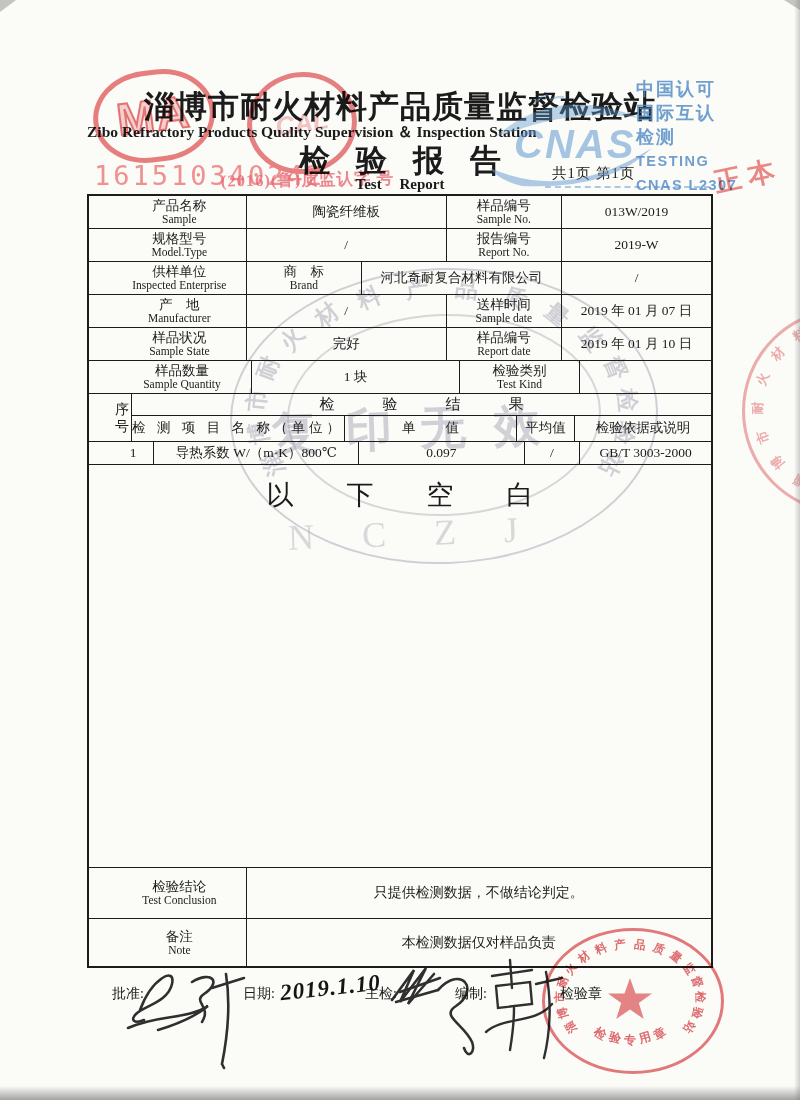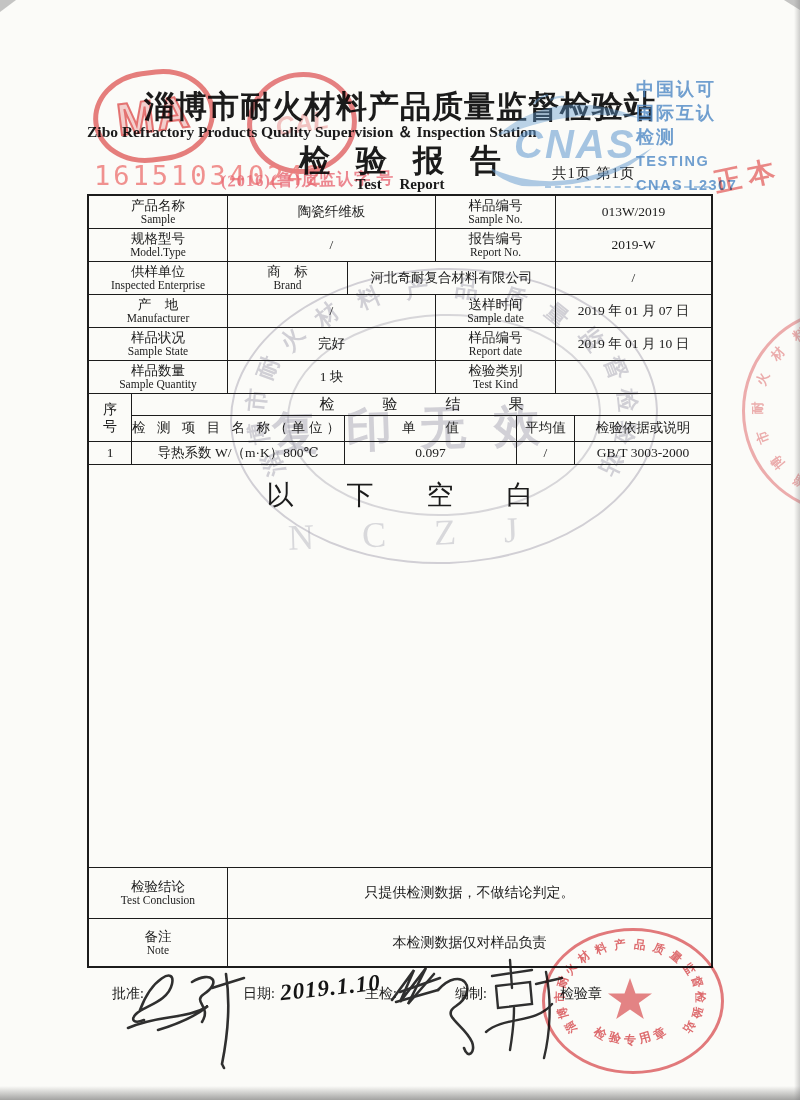--- a/index.html
+++ b/index.html
@@ -7,21 +7,21 @@
        background:#fbfbf8;font-family:"Liberation Serif","DejaVu Serif",serif;color:#1b1b1b;}
   .abs{position:absolute;}
   
   .station-cn{left:87px;top:86px;width:626px;font-size:31px;font-weight:700;letter-spacing:1px;text-align:center;}
   .station-en{left:87px;top:122px;width:626px;font-size:15.5px;font-weight:700;}
   .title-cn{left:87px;top:140px;width:626px;font-size:31px;font-weight:700;letter-spacing:26px;text-indent:26px;text-align:center;}
   .title-en{left:87px;top:176px;width:626px;font-size:15px;font-weight:700;word-spacing:14px;text-align:center;}
   .page-count{left:552px;top:164px;font-size:14.5px;letter-spacing:1px;}
   
   .tbl{left:87px;top:194px;width:626px;border:2px solid #1c1c1c;box-sizing:border-box;background:transparent;}
-  .row{display:flex;border-bottom:1.5px solid #1c1c1c;box-sizing:border-box;}
+  .row{display:flex;border-bottom:1.5px solid #1c1c1c;box-sizing:border-box;padding-left:24px;}
   .row:last-child{border-bottom:none;}
   .cell{box-sizing:border-box;border-right:1.5px solid #1c1c1c;display:flex;flex-direction:column;justify-content:center;align-items:center;overflow:hidden;}
   .cell.last{border-right:none;}
   .irow{height:33px;}
   .c1{width:139px;} .c2{width:208px;} .c3{width:120px;} .c4{width:155px;}
   .lab-cn{font-size:13.5px;line-height:15px;}
   .lab-en{font-size:11.5px;line-height:13px;}
   .val{font-size:13.5px;}
   .seqcell{width:43px;height:48px;font-size:14px;line-height:17px;}
   .rh1{height:22px;border-bottom:1.5px solid #1c1c1c;box-sizing:border-box;display:flex;align-items:center;justify-content:center;

